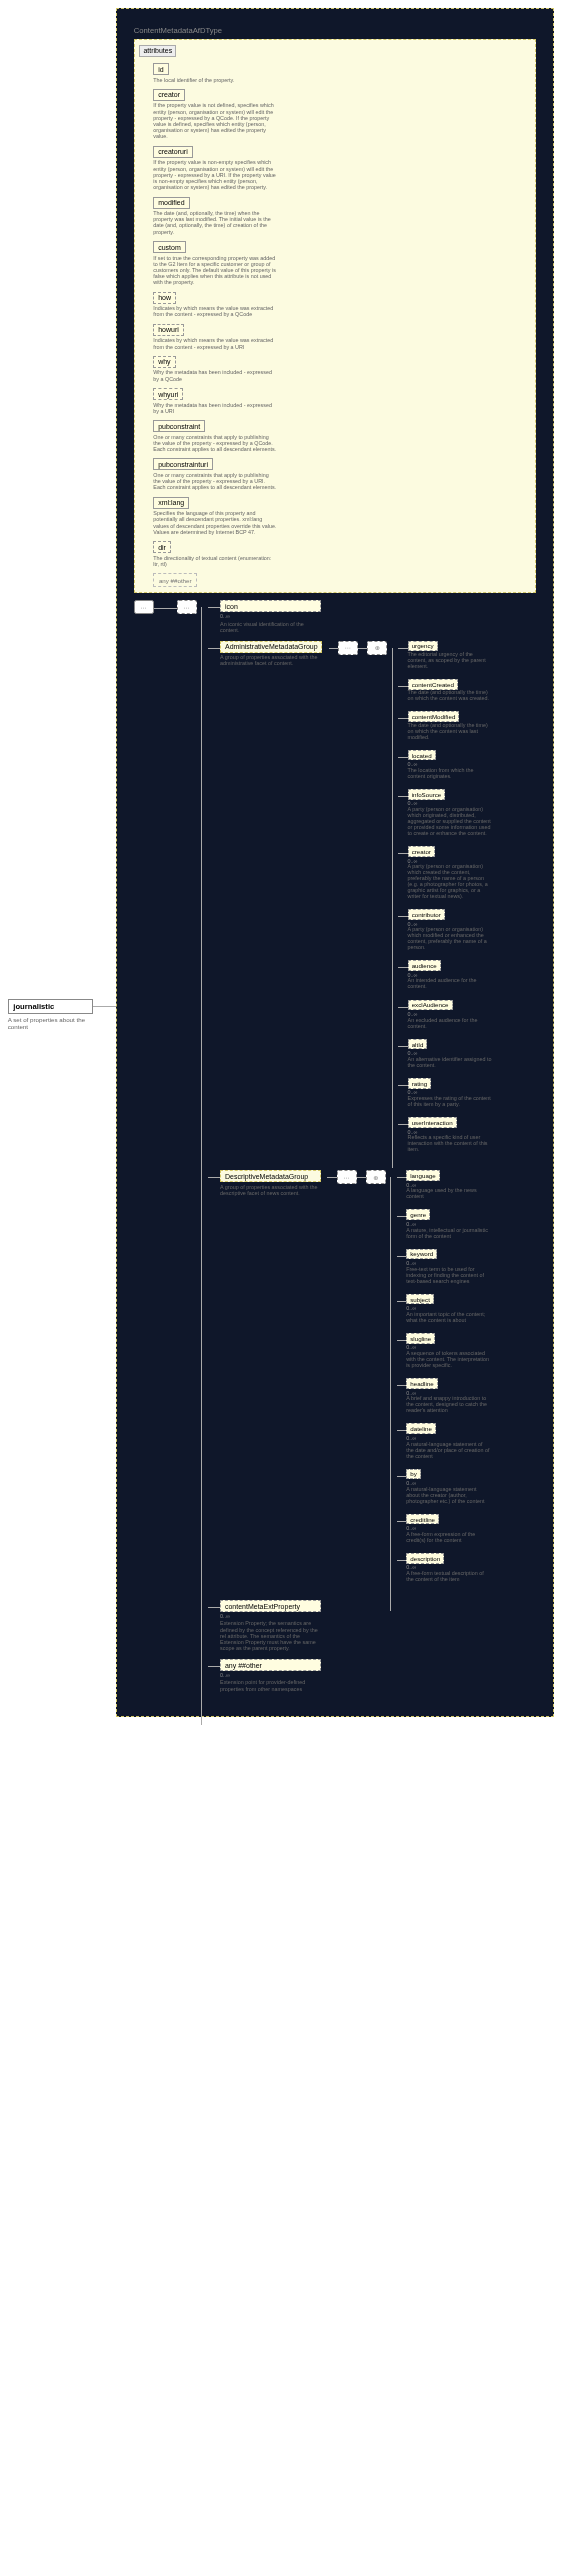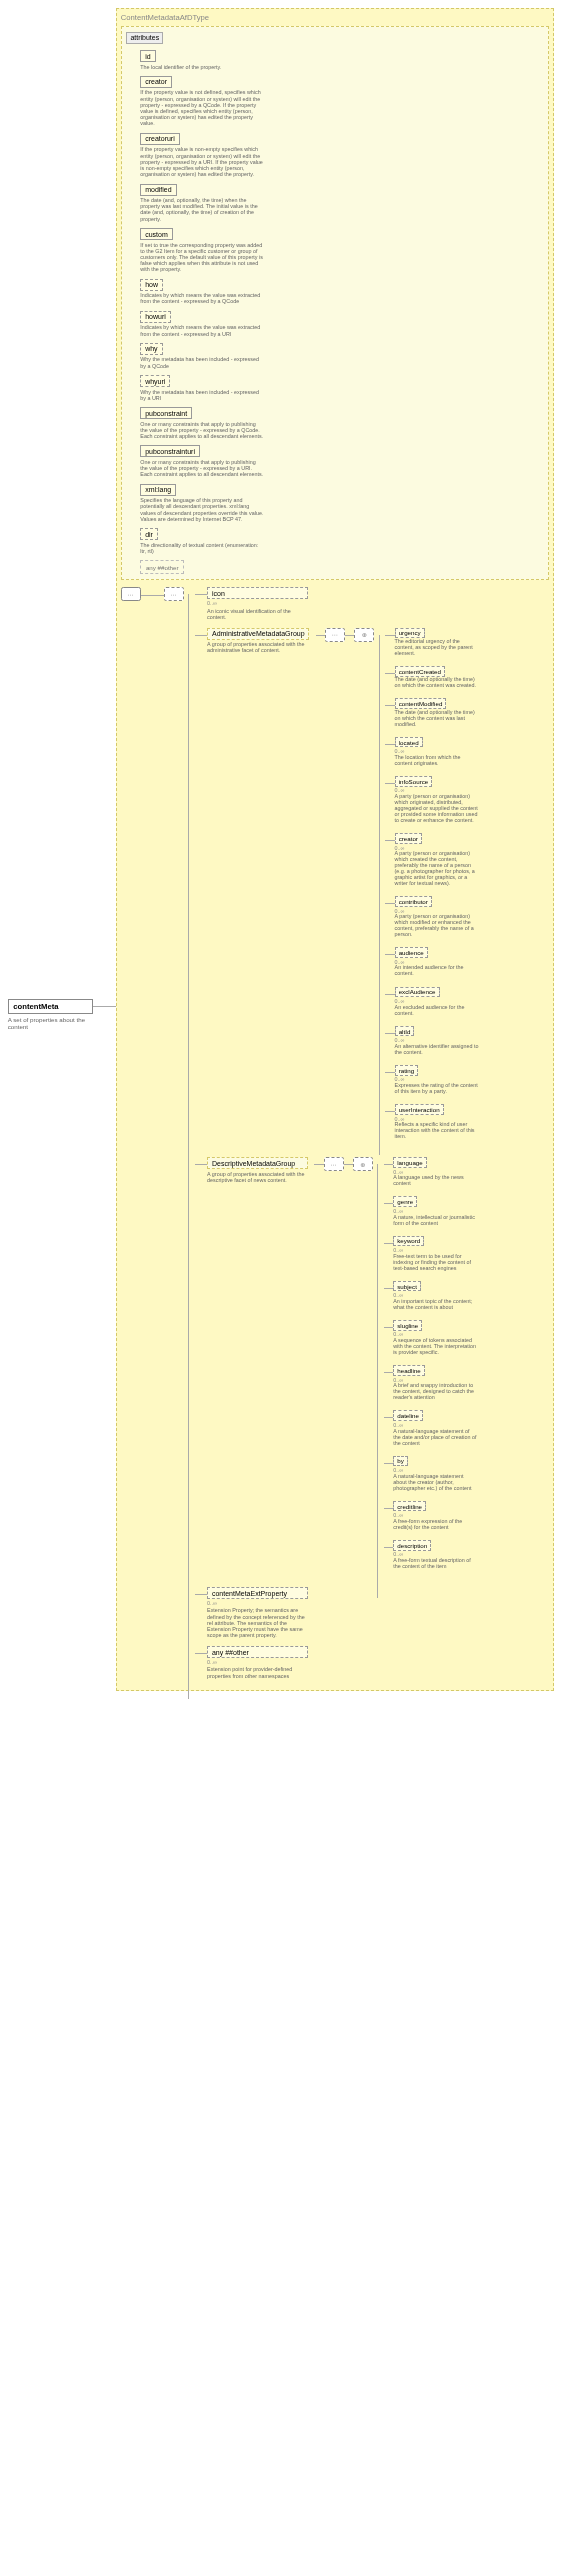--- a/index.html
+++ b/index.html
@@ -2,21 +2,21 @@
 <html style="font-size:12.4px"><head>
 <meta charset="utf-8">
 <style>
 *{box-sizing:border-box;margin:0;padding:0}
 body{font-family:Tahoma,Arial,sans-serif;font-size:7px;background:#fff;width:562px;padding:7.7px}
 .root-row{display:flex;align-items:flex-start}
 .root-box{margin-top:991px}
 .node{border:0.8px solid #888;padding:2.3px 4.6px;background:#fff;font-size:7.7px;font-weight:bold;white-space:nowrap}
 .desc{font-size:6.2px;color:#666;margin-top:1.5px;max-width:85px;line-height:1.2}
 .conn{border-top:0.8px solid #aaa;align-self:flex-start}
-.big-container{border:1.5px dashed #d4c868;background:#fef9c3;padding:4px;flex:1}
+.big-container{border:1.5px dashed #d4c868;background:#0f172a;padding:17px;flex:1}
 .big-title{font-size:7.7px;color:#888;margin-bottom:4.6px}
 .attr-container{border:0.8px dashed #d4c868;background:#fcfbe0;padding:4.6px;margin-bottom:7.7px}
 .attr-title{border:0.8px solid #aaa;background:#eee;padding:1.5px 3.1px;font-size:7px;display:inline-block;margin-bottom:3.1px}
 .attr-item{margin:3.1px 0 6.2px 14px;max-width:124px}
 .attr-name{border:0.8px dashed #999;background:#fffde0;padding:1.5px 3.9px;font-size:7px;display:inline-block}
 .attr-name.solid{border-style:solid}
 .attr-desc{font-size:5.4px;color:#666;margin-top:1.5px;line-height:1.15}
 .attr-other{border:0.8px dashed #bbb;padding:2.3px 4.6px;font-size:6.2px;color:#777;margin-left:14px;display:inline-block}
 .children-wrap{display:flex;align-items:flex-start;margin-top:6.2px}
 .seq-conn{width:23px;border-top:0.8px solid #aaa;margin-top:7.7px}
@@ -35,21 +35,21 @@
 .subgroup-row{display:flex;align-items:flex-start;margin-left:6.2px}
 .leaf-item{margin-bottom:4.6px}
 .leaf-box{border:0.8px dashed #999;background:#fffde0;padding:0.8px 3.1px;font-size:6.2px;white-space:nowrap;display:inline-block}
 .leaf-desc{font-size:5.4px;color:#666;margin-top:0.8px;max-width:85px;line-height:1.1}
 </style>
 </head>
 <body>
 
 <div class="root-row">
   <div class="root-box">
-    <div class="node">contentMeta</div>
+    <div class="node">journalistic</div>
     <div class="desc">A set of properties about the content</div>
   </div>
   <div class="conn" style="width:23px;margin-top:998px"></div>
   <div class="big-container">
     <div class="big-title">ContentMetadataAfDType</div>
 
     <div class="attr-container">
       <div class="attr-title">attributes</div>
       <div id="attr-list">
           <div class="attr-item"><div class="attr-name solid">id</div><div class="attr-desc">The local identifier of the property.</div></div>

